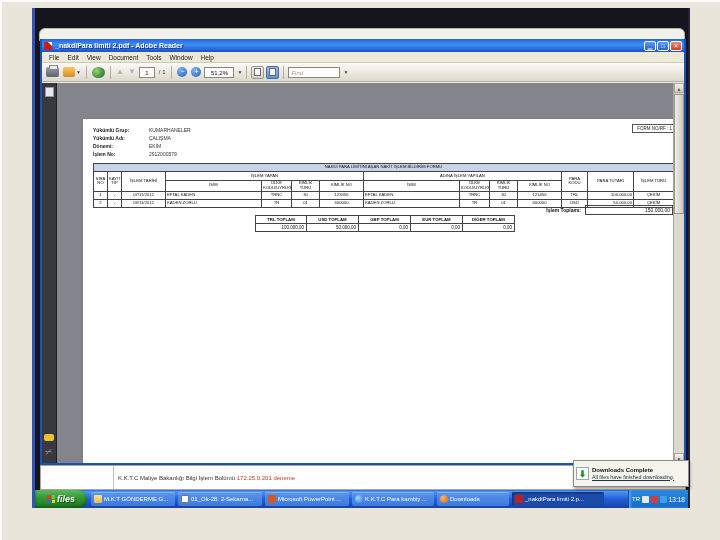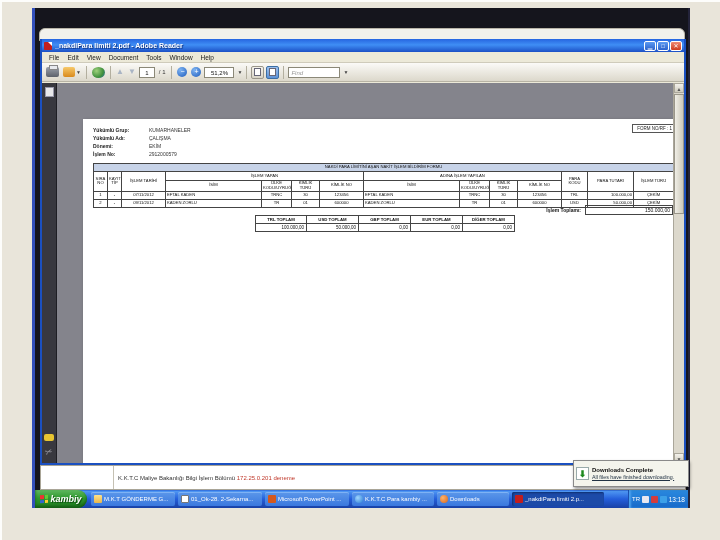--- a/index.html
+++ b/index.html
@@ -400,21 +400,21 @@
     </div>
 
     <div class="taskbar">
       <div class="startbtn">
         <span class="flag">
             <i class="f1"></i>
             <i class="f2"></i>
             <i class="f3"></i>
             <i class="f4"></i>
           </span>
-        <span class="starttext">kambiy</span>
+        <span class="starttext">files</span>
       </div>
       <div class="tasks">
         <div class="task" style="width:84px">
           <span class="task-icon ti-folder"></span>
           <span>M.K.T GÖNDERME G...</span>
         </div>
         <div class="task" style="width:84px">
           <span class="task-icon ti-doc"></span>
           <span>01_Ok-28. 2-Sekarna...</span>
         </div>

